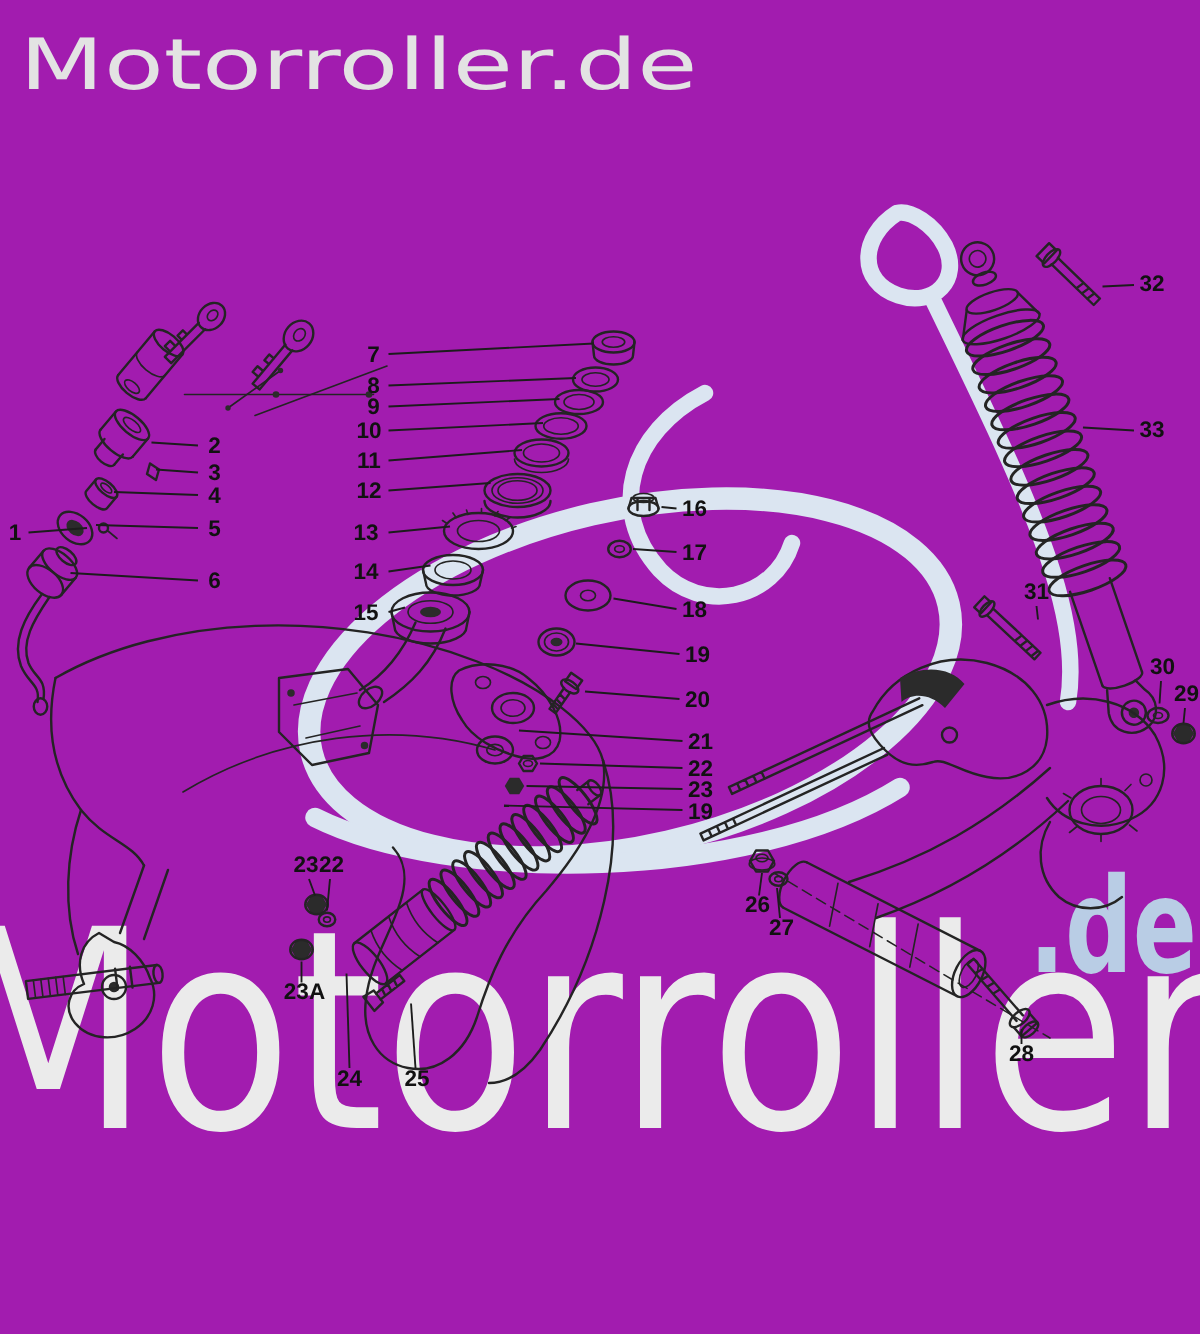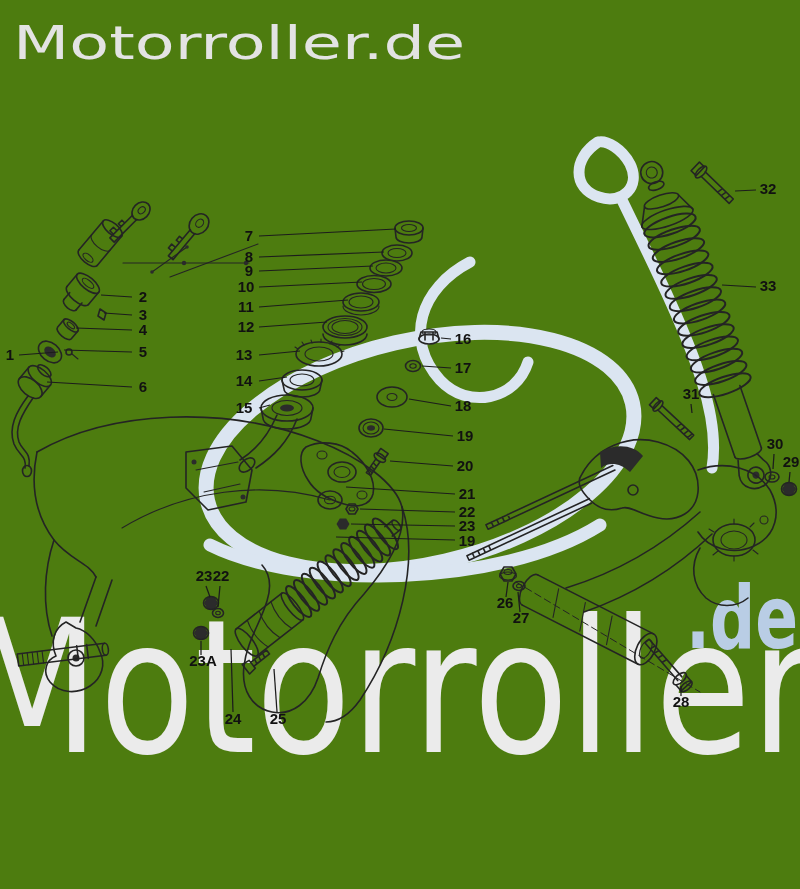--- a/index.html
+++ b/index.html
@@ -1,16 +1,16 @@
 <!DOCTYPE html>
 <html><head>
 <meta charset="utf-8">
 <style>
   html,body{margin:0;padding:0;background:#fff;}
-  .stage{position:relative;width:800px;height:889px;background:#4d7c0f;overflow:hidden;
+  .stage{position:relative;width:800px;height:889px;background:#a21caf;overflow:hidden;
          font-family:"Liberation Sans",sans-serif;}
   .stage svg{position:absolute;left:0;top:0;}
   .wm-top{font-family:"DejaVu Sans",sans-serif;font-size:47px;}
   .wm-big{font-family:"DejaVu Sans",sans-serif;font-size:185px;}
   .wm-de{font-family:"DejaVu Sans",sans-serif;font-size:88px;font-weight:bold;}
   .callout{font-family:"Liberation Sans",sans-serif;font-size:15px;font-weight:bold;
            fill:#111;text-anchor:middle;}
   .ln{fill:none;stroke:#242424;stroke-width:1.6;stroke-linecap:round;stroke-linejoin:round;}
   .thin{stroke-width:1.1;}
   .coil{fill:none;stroke:#242424;stroke-width:2;}

